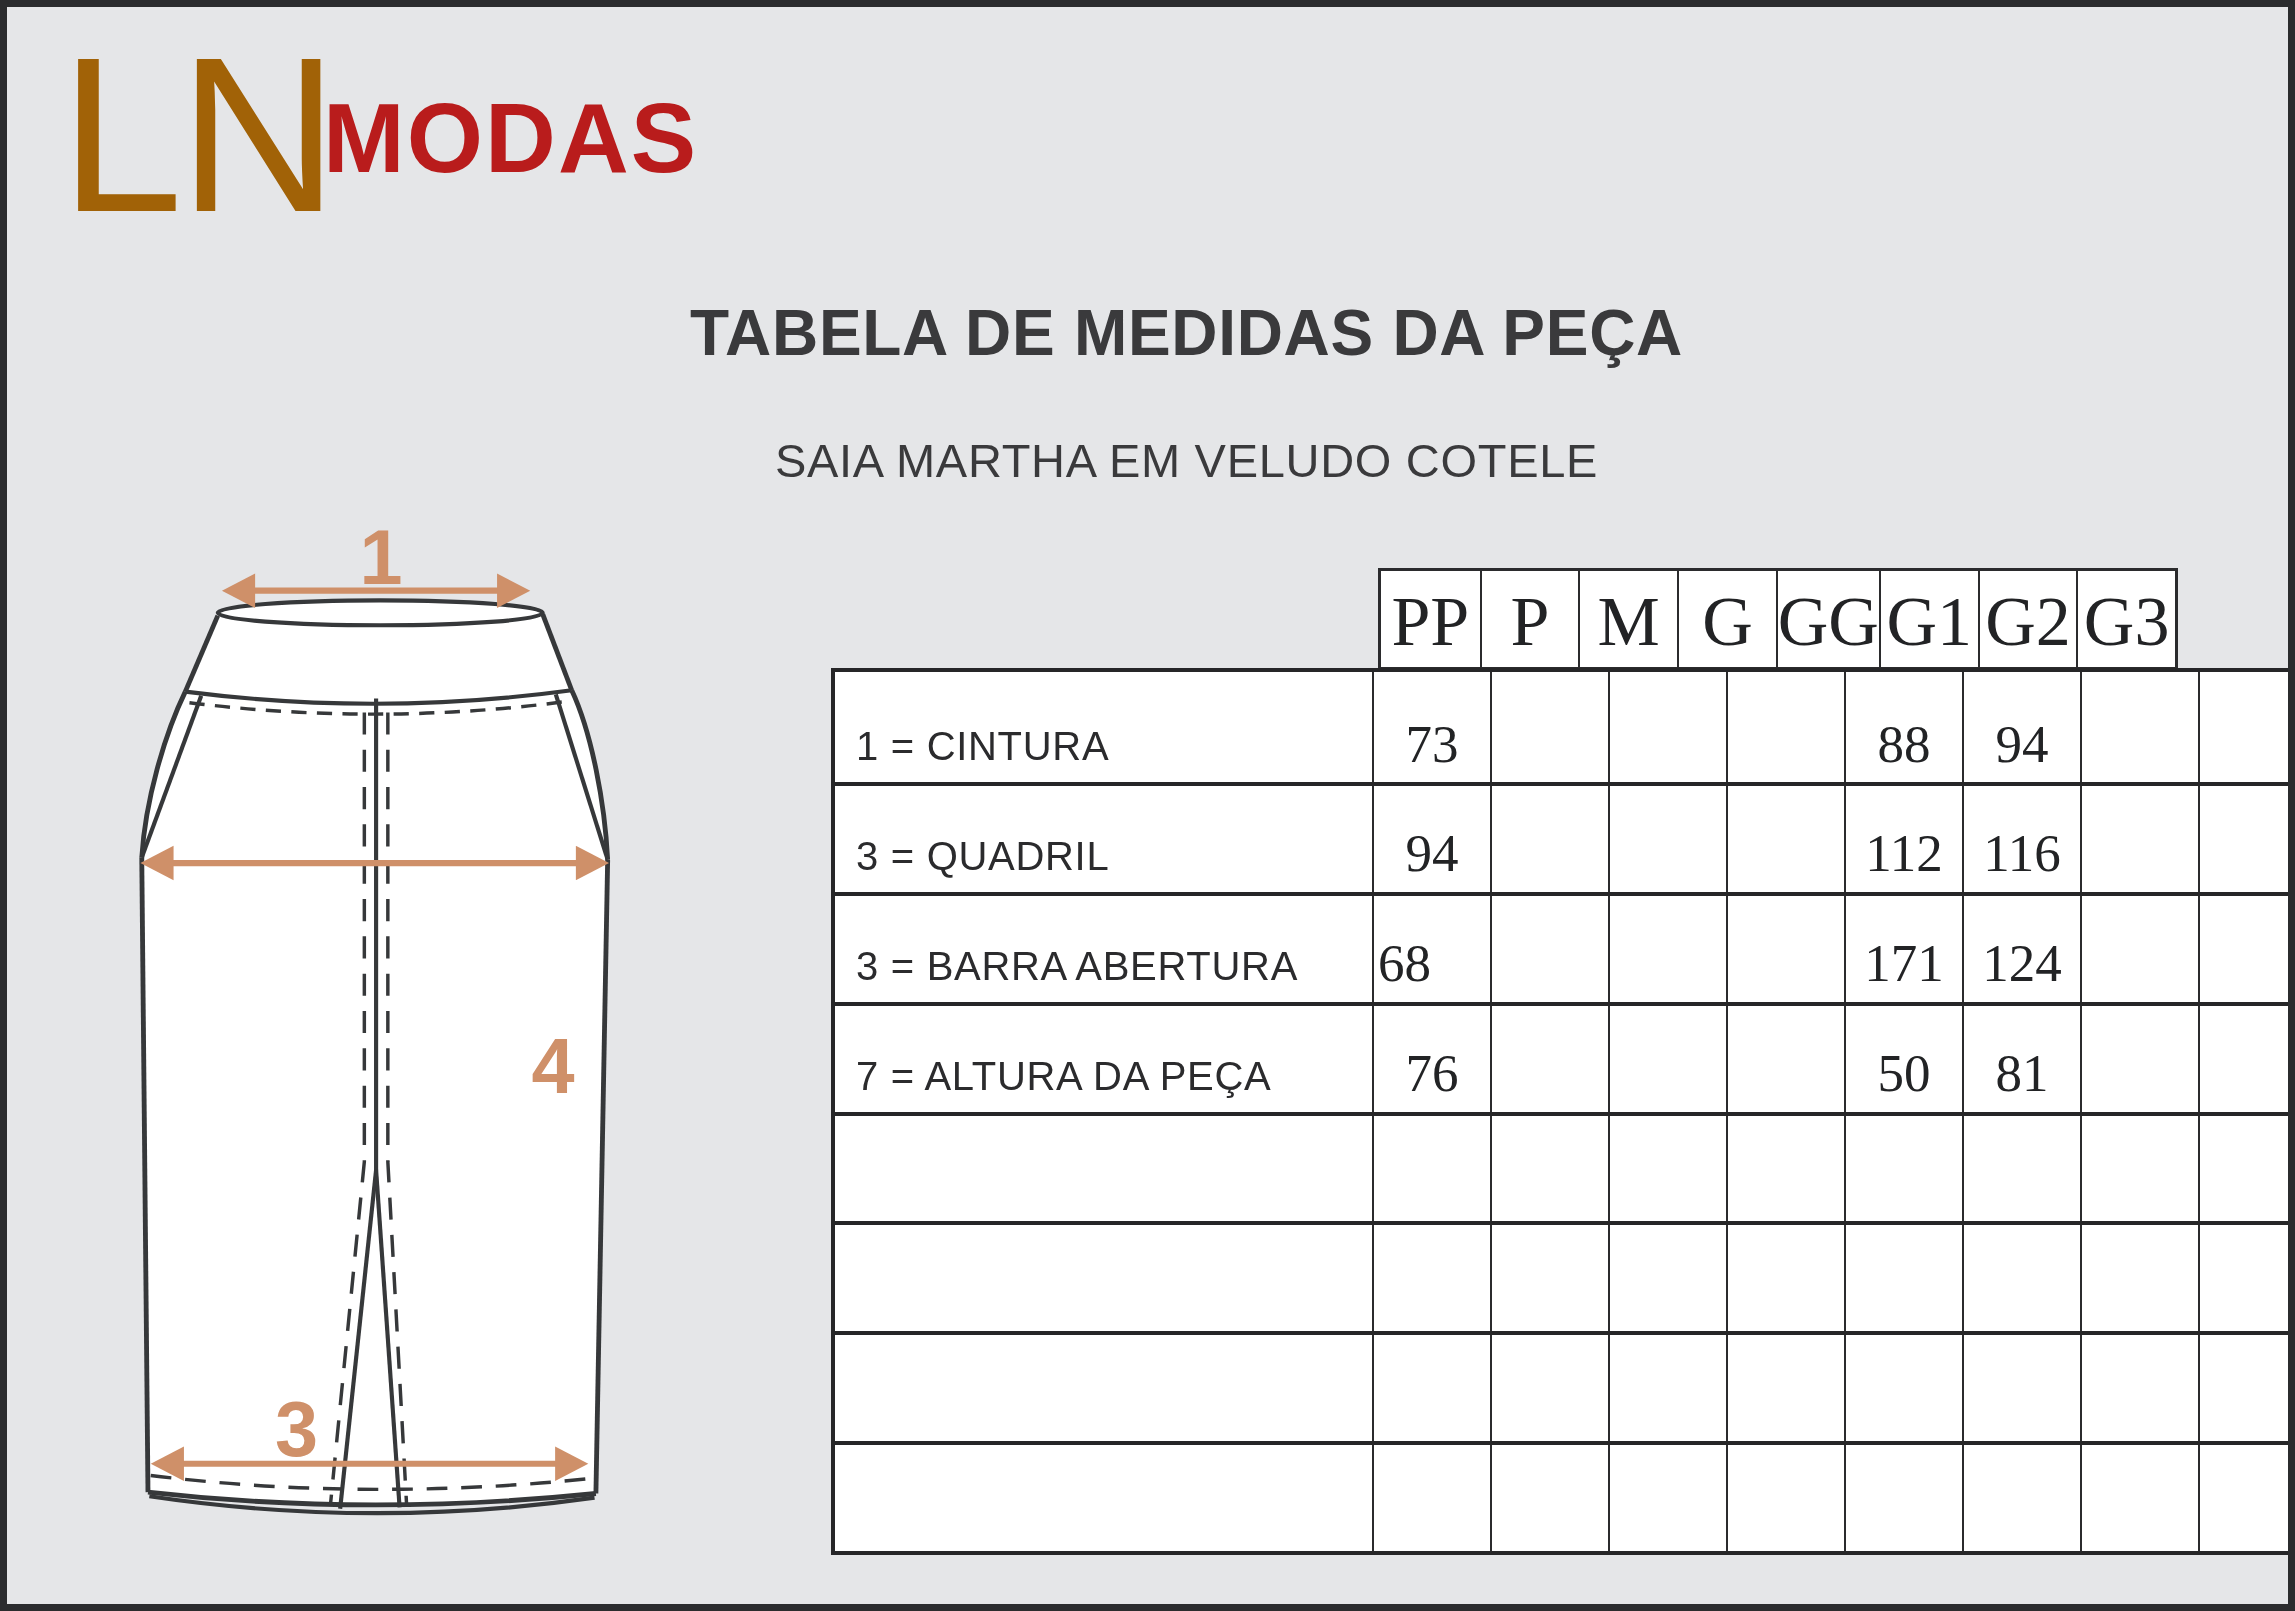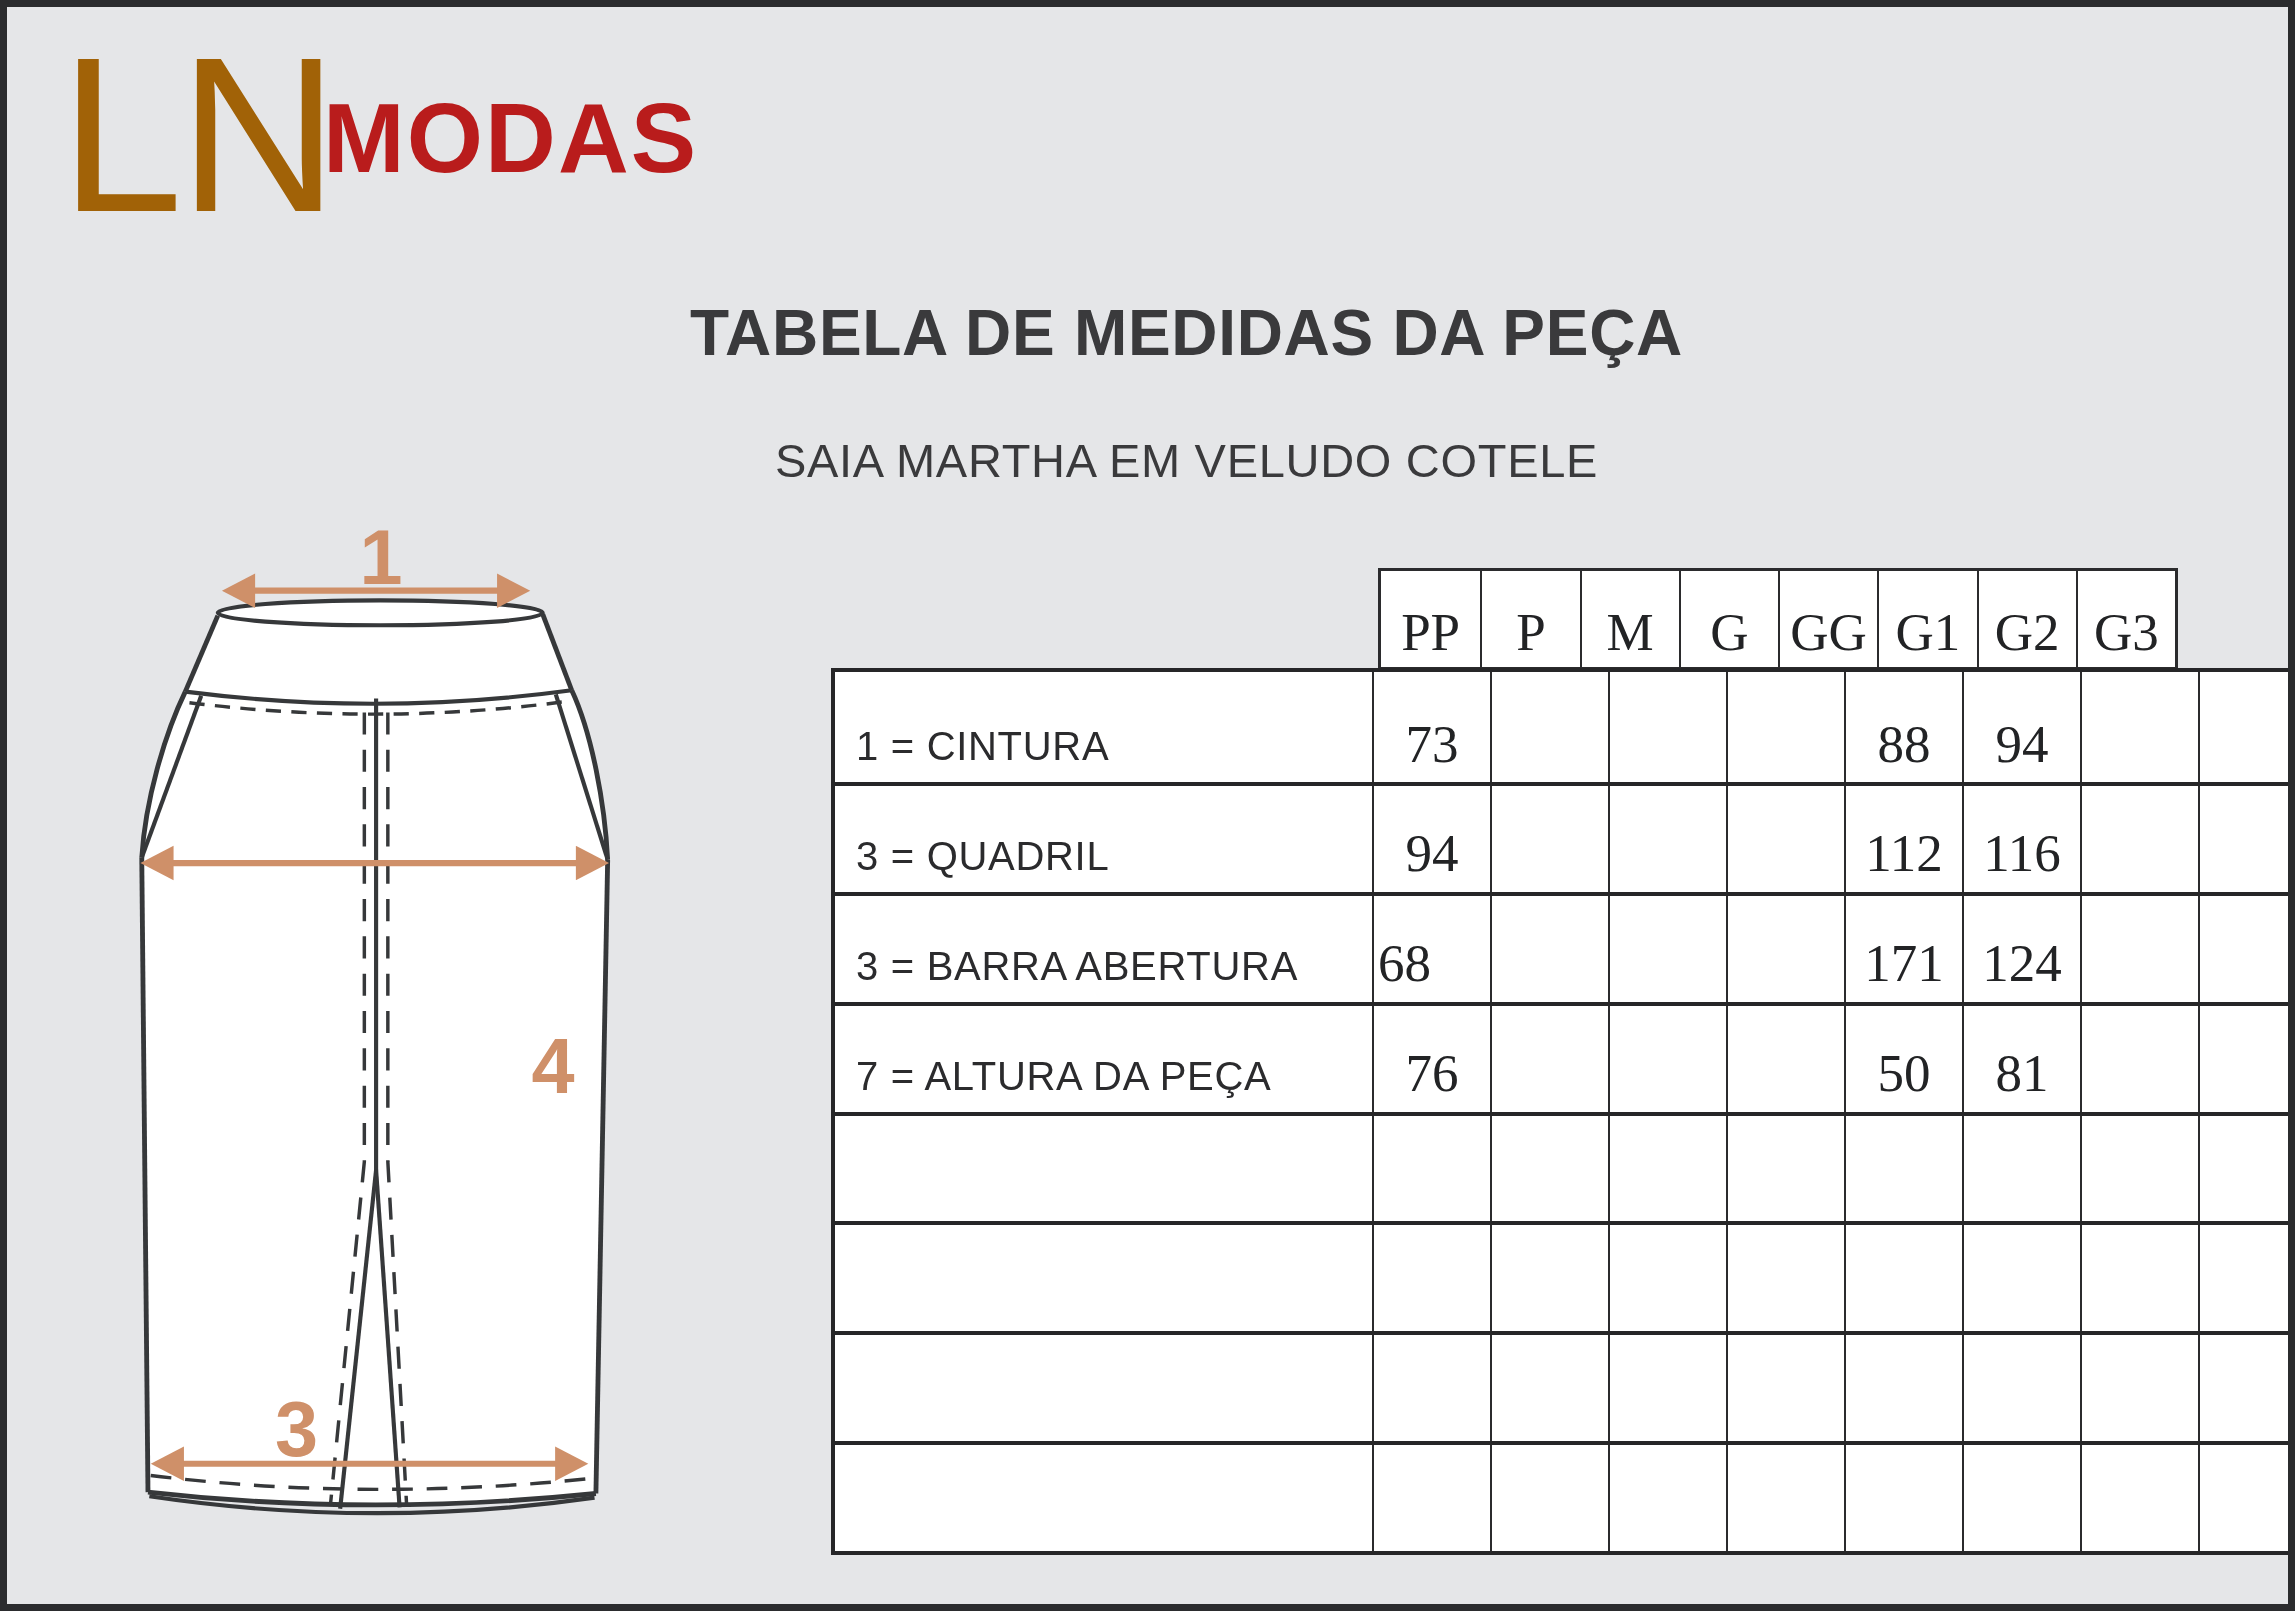--- a/index.html
+++ b/index.html
@@ -33,21 +33,21 @@
   .size-table{position:absolute; left:824px; top:561px; width:1347px; height:987px;}
   .size-header{
     position:absolute; left:547px; top:0; width:800px; height:102px;
     display:grid; grid-template-columns:repeat(8,1fr);
     background:#fff; border:3.5px solid #2b2b2d; box-sizing:border-box;
   }
   .hcell{
     border-left:2.1px solid #2b2b2d;
     display:flex; align-items:flex-end; justify-content:center;
     padding-bottom:5.5px;
-    font-family:"Liberation Serif", serif; font-size:53px; color:#222325;
+    font-family:"Liberation Serif", serif; font-size:70px; color:#222325;
   }
   .hcell:first-child{border-left:none;}
   .size-body{
     position:absolute; left:0; top:100px; width:1489px; height:887px;
     background:#fff; border:4.8px solid #262628; box-sizing:border-box;
     display:grid; grid-template-rows:repeat(8,1fr);
   }
   .trow{display:grid; grid-template-columns:537px repeat(8,1fr); border-top:4.8px solid #262628;}
   .trow:first-child{border-top:none;}
   .label-cell{

